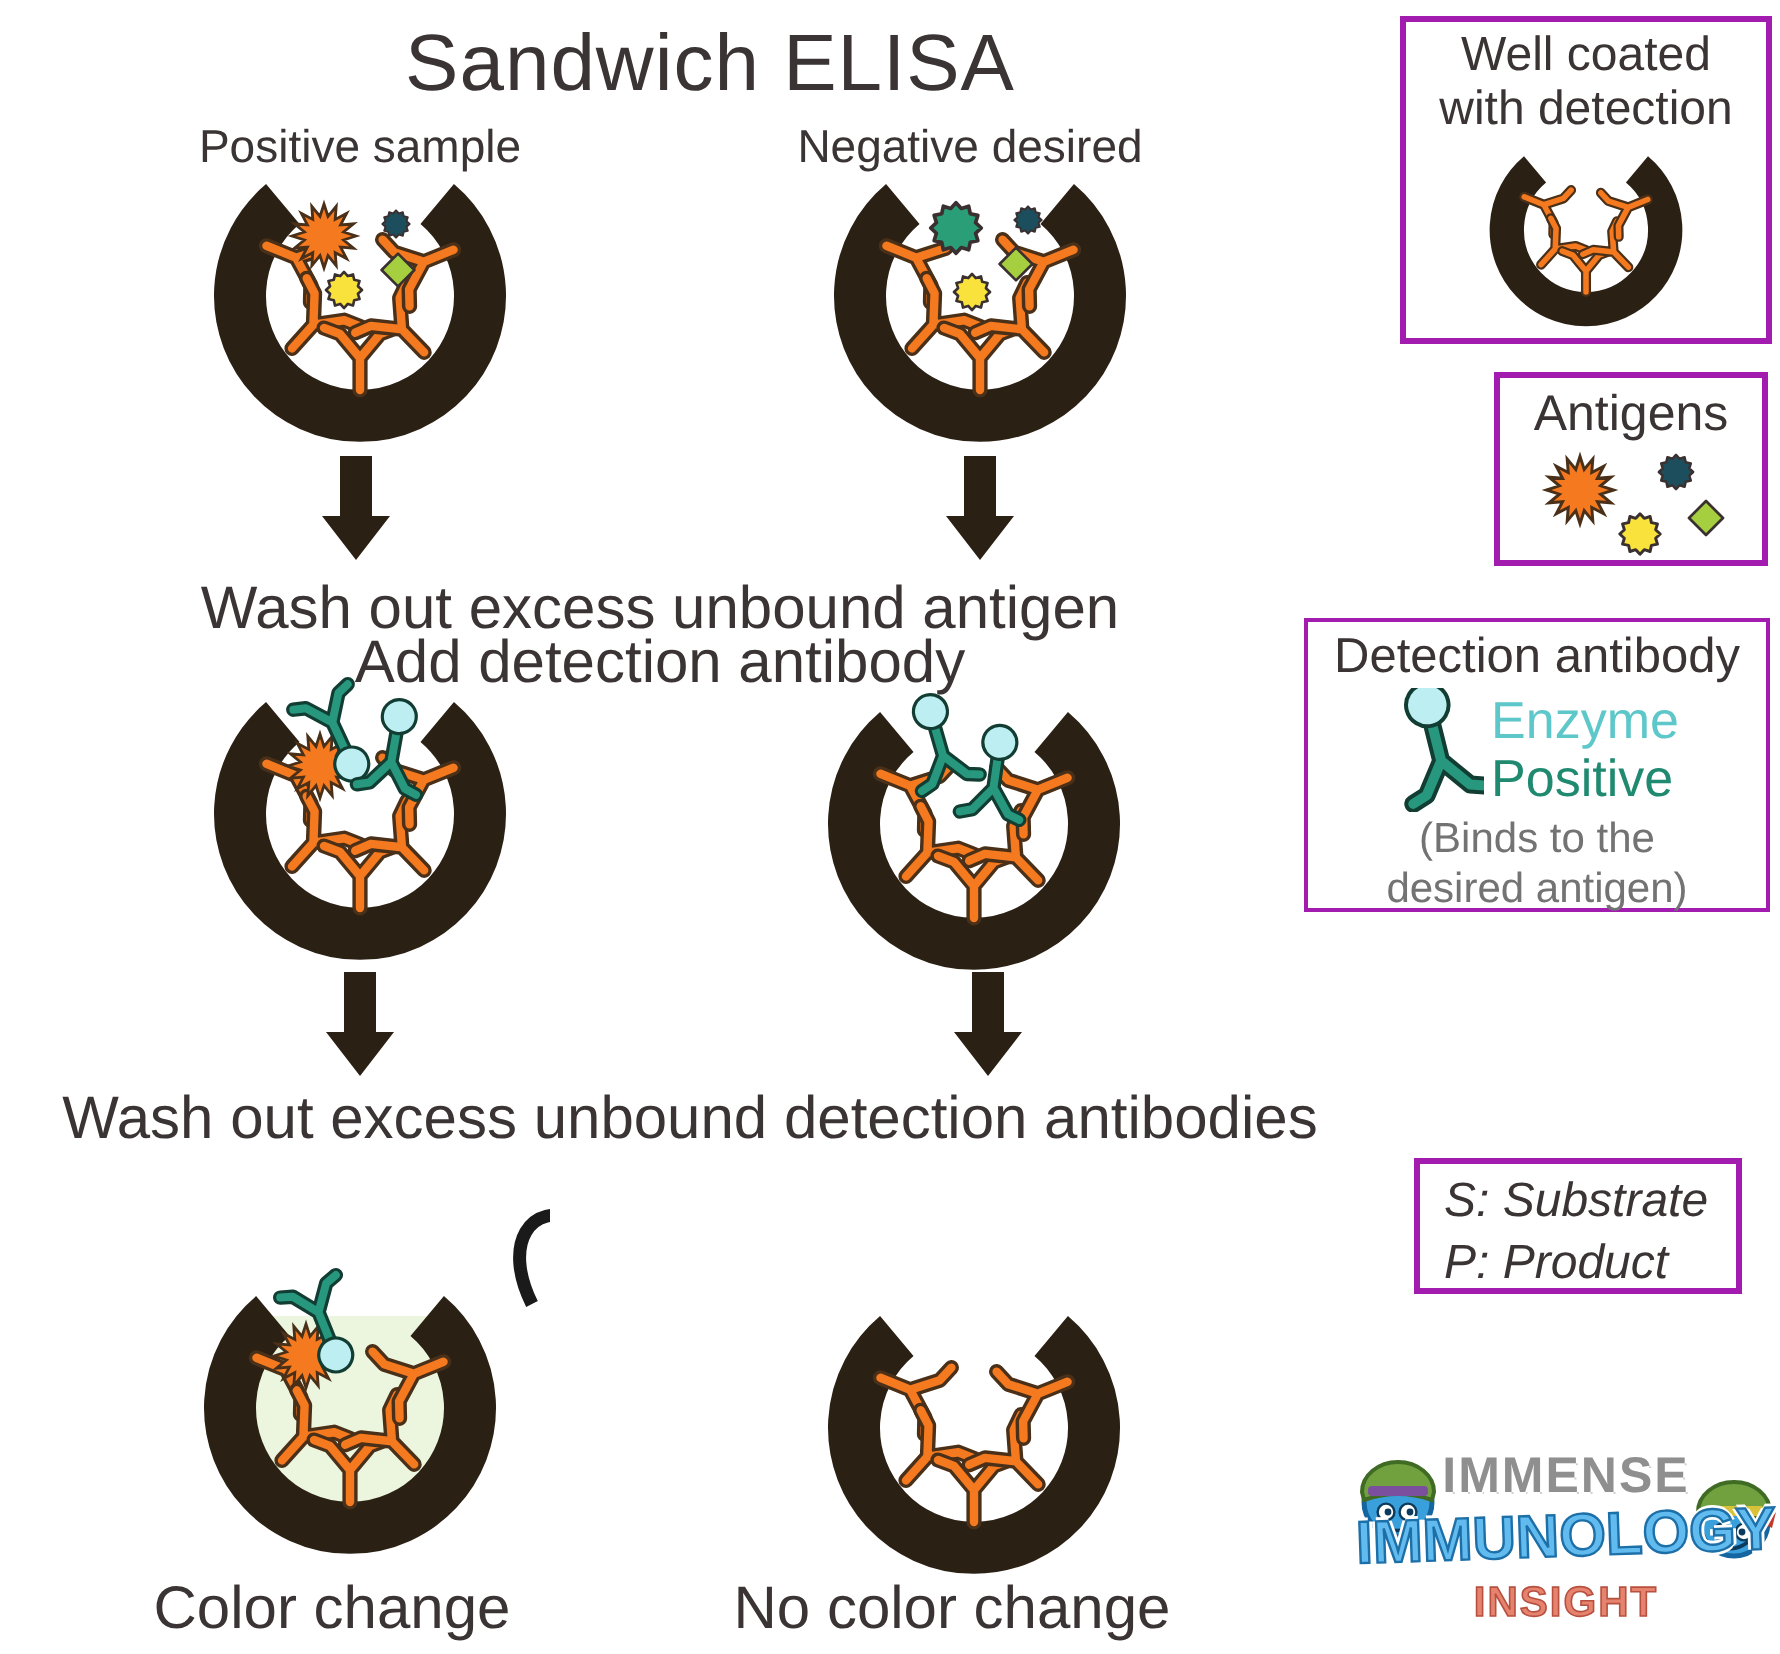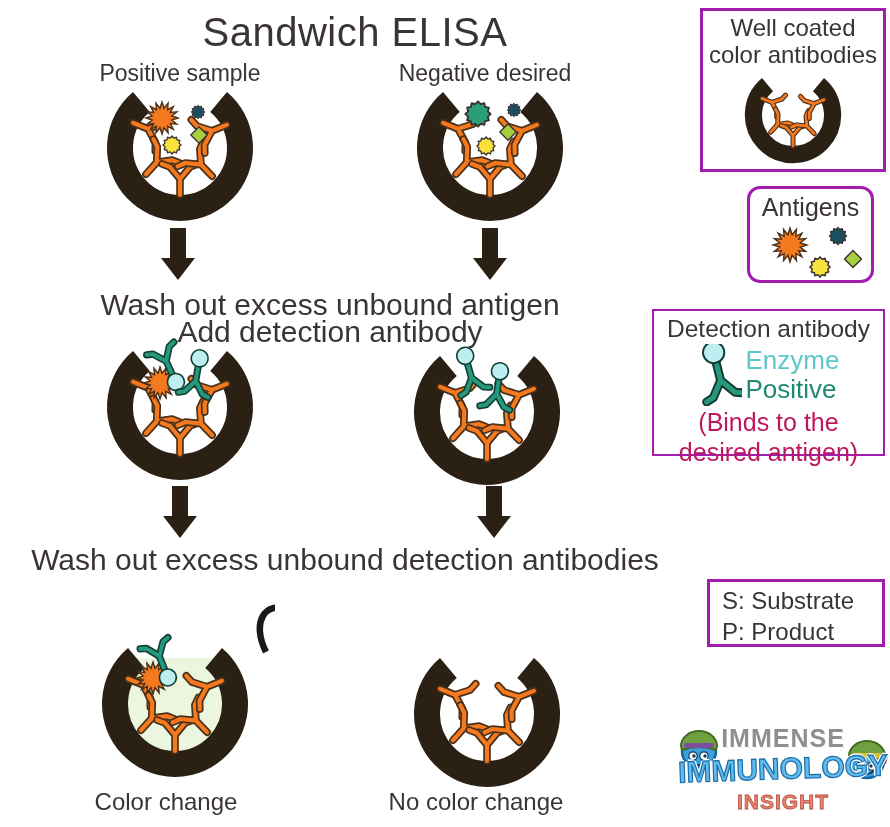--- a/index.html
+++ b/index.html
@@ -6,29 +6,29 @@
   html,body { background:#ffffff; }
   #canvas {
     position:relative; width:890px; height:827px; background:#ffffff;
     font-family:"Liberation Sans", sans-serif; color:#3b3434; overflow:hidden;
   }
   .abs { position:absolute; }
   .ctr { text-align:center; }
   .title { font-size:40px; font-weight:300; letter-spacing:0.5px; }
   .collabel { font-size:23px; font-weight:300; }
   .steptext { font-size:30px; font-weight:300; white-space:nowrap; }
-  .result { font-size:24px; font-weight:300; }
+  .result { font-size:30px; font-weight:300; }
   svg text { font-family:"Liberation Sans", sans-serif; }
   .legendbox { position:absolute; border:3px solid #a21caf; background:#fff; }
   .legendbox .btitle { font-size:24px; font-weight:300; text-align:center; line-height:1.12; padding-top:4px; }
   .det-row { display:flex; justify-content:center; align-items:center; gap:4px; margin-top:2px; }
   .det-lines { display:flex; flex-direction:column; align-items:flex-start; line-height:1.12; }
   .enzyme-word { font-size:26px; color:#5ec7c9; font-weight:300; }
   .antibody-word { font-size:26px; color:#1f8a70; font-weight:300; }
-  .det-note { font-size:25px; color:#be185d; text-align:center; line-height:1.18; margin-top:2px; }
+  .det-note { font-size:21px; color:#737373; text-align:center; line-height:1.18; margin-top:2px; }
   .spline { font-size:24px; font-weight:300; line-height:1.3; padding-left:12px; }
   
   #logo { position:absolute; left:676px; top:718px; width:214px; height:109px; }
   .logo-immense {
     position:absolute; left:40px; top:6px; width:134px; text-align:center;
     font-size:25px; font-weight:bold; color:#8f8f8f; letter-spacing:1px;
     text-shadow:-2px 0 0 #fff, 2px 0 0 #fff, 0 -2px 0 #fff, 0 2px 0 #fff, 1px 1px 0 #cfcfcf;
   }
   .logo-immunology {
     position:absolute; left:0px; top:34px; width:214px; text-align:center;
@@ -185,35 +185,35 @@
       <use href="#capab" transform="translate(44,-22) rotate(-112)"></use>
     </g>
   </svg>
 
   <div class="abs result ctr" style="left:46px; top:788px; width:240px;">Color change</div>
   <div class="abs result ctr" style="left:356px; top:788px; width:240px;">No color change</div>
 
   <div class="legendbox" style="left:700px; top:8px; width:186px; height:164px;">
     <div class="btitle">
       <div>Well coated</div>
-      <div>color antibodies</div>
+      <div>with detection</div>
     </div>
     <svg width="180" height="104" viewBox="0 0 180 104" style="display:block; margin:0 auto;">
       <g transform="translate(90,46) scale(0.66)">
         <use href="#uwell"></use>
         <use href="#capab" transform="translate(-44,-24) rotate(112)"></use>
         <use href="#capab" transform="translate(-32,24) rotate(42)"></use>
         <use href="#capab" transform="translate(0,44)"></use>
         <use href="#capab" transform="translate(30,26) rotate(-44)"></use>
         <use href="#capab" transform="translate(44,-22) rotate(-112)"></use>
       </g>
     </svg>
   </div>
 
-  <div class="legendbox" style="left:747px; top:186px; width:127px; height:97px;border-radius:13px;">
+  <div class="legendbox" style="left:747px; top:186px; width:137px; height:97px;">
     <div class="btitle" style="font-size:25px;">Antigens</div>
     <svg width="131" height="58" viewBox="0 0 131 58" style="display:block;">
       <use href="#star16" transform="translate(40,24) scale(1.05)"></use>
       <use href="#blob12" transform="translate(88,15) scale(0.78)" color="#1d4e5e"></use>
       <use href="#blob12" transform="translate(70,46) scale(0.92)" color="#f8e23b"></use>
       <use href="#dia" transform="translate(103,38) scale(0.85)" color="#a6cf3f"></use>
     </svg>
   </div>
 
   <div class="legendbox" style="left:652px; top:309px; width:233px; height:147px; border-width:2.5px;">
@@ -226,21 +226,21 @@
         <span class="enzyme-word">Enzyme</span>
         <span class="antibody-word">Positive</span>
       </div>
     </div>
     <div class="det-note">
       <div>(Binds to the</div>
       <div>desired antigen)</div>
     </div>
   </div>
 
-  <div class="legendbox" style="left:707px; top:579px; width:178px; height:68px;">
+  <div class="legendbox" style="left:707px; top:579px; width:164px; height:68px;font-style:italic;">
     <div class="spline" style="padding-top:3px;">S: Substrate</div>
     <div class="spline">P: Product</div>
   </div>
 
   <div id="logo">
     <svg class="abs" style="left:0px; top:6px;" width="46" height="48" viewBox="0 0 46 48">
       <circle cx="23" cy="27" r="17" fill="#3aa0dc" stroke="#1565a0" stroke-width="2.5"></circle>
       <path d="M5,22 A18,15 0 0 1 41,22 L40,26 Q23,20 6,26 Z" fill="#71a13f" stroke="#3f6b24" stroke-width="2"></path>
       <rect x="8" y="19" width="30" height="5" rx="2" fill="#7c4f9e"></rect>
       <circle cx="17" cy="32" r="4.2" fill="#ffffff" stroke="#0c3a5c" stroke-width="1.2"></circle>

